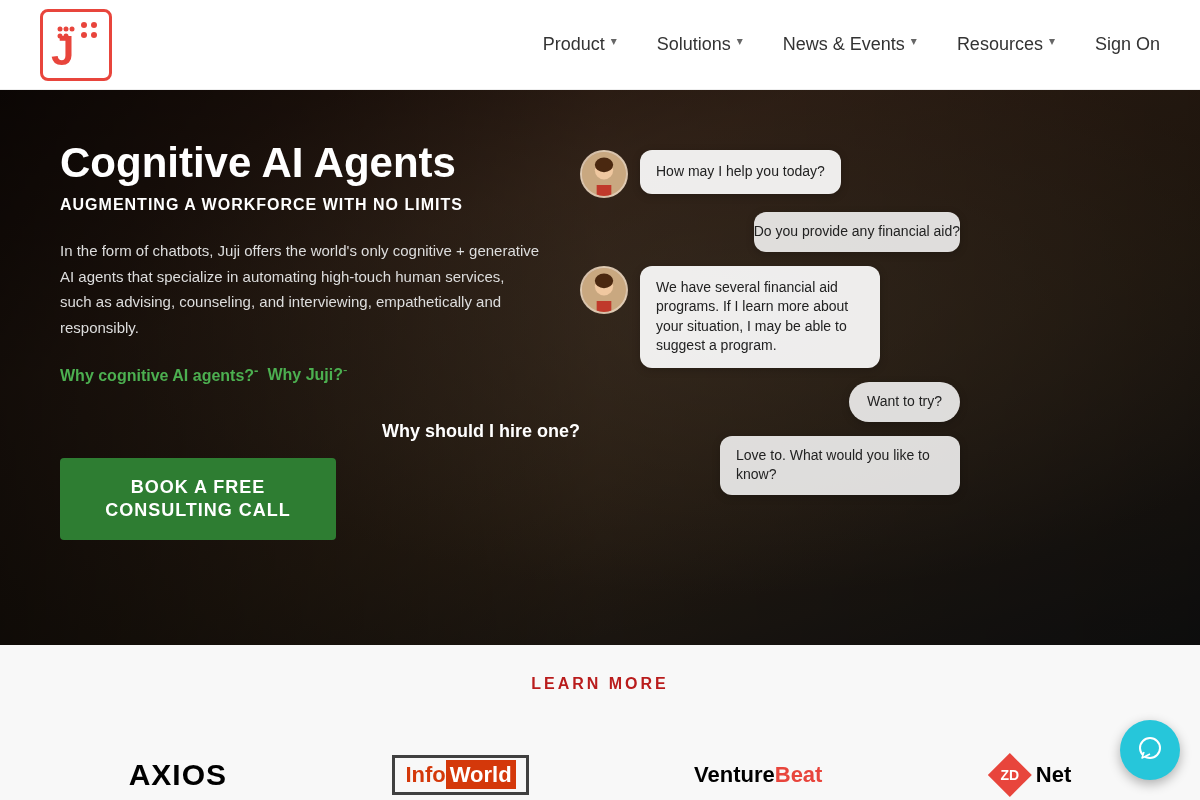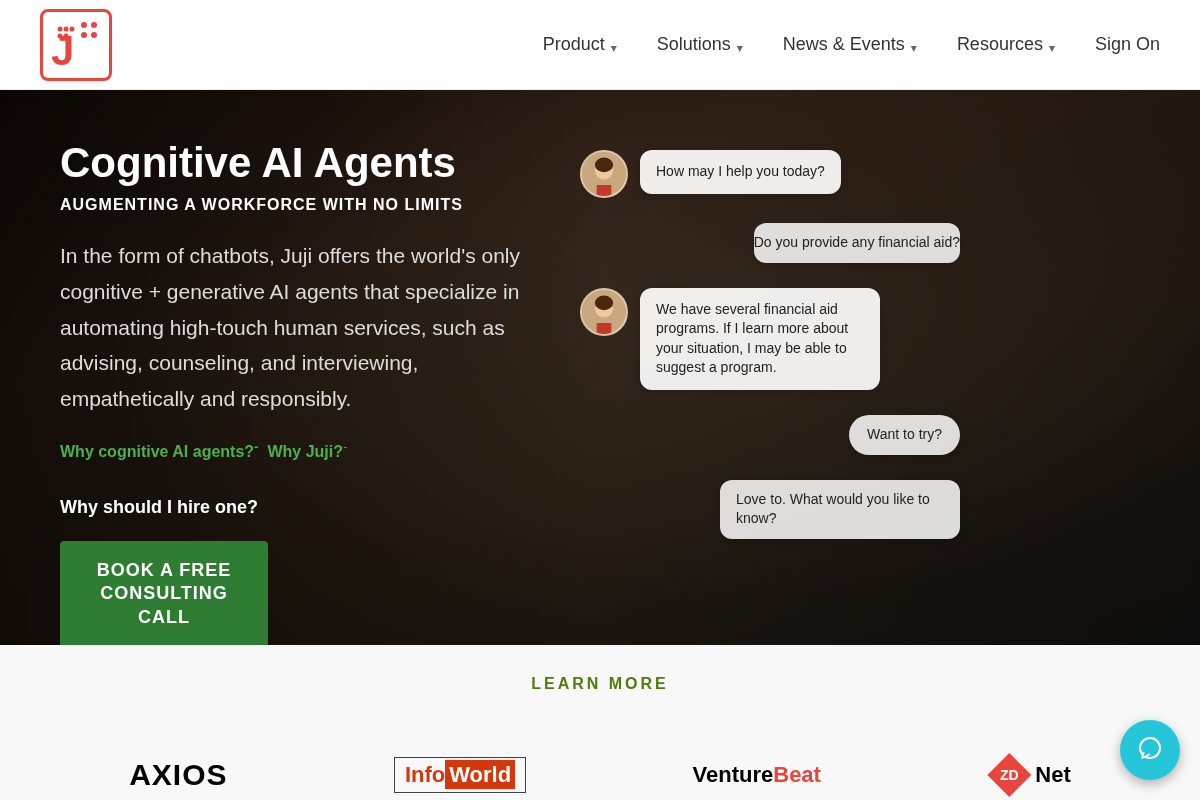--- a/index.html
+++ b/index.html
@@ -13,21 +13,21 @@
     }
     .logo-container { display: flex; align-items: center; }
     .logo-box {
       width: 72px; height: 72px; border: 3px solid #e8453c; border-radius: 8px;
       display: flex; align-items: center; justify-content: center;
       position: relative; overflow: hidden;
     }
 
     .nav-links { display: flex; align-items: center; gap: 40px; }
     .nav-item {
-      font-size: 18px; color: #333; cursor: pointer; display: flex; align-items: flex-end; gap: 6px;
+      font-size: 18px; color: #333; cursor: pointer; display: flex; align-items: flex-start; gap: 6px;
       font-weight: 400; text-decoration: none;
     }
     .nav-arrow { font-size: 12px; color: #666; }
     .nav-signin { font-size: 18px; color: #333; cursor: pointer; }
 
     
     .hero {
       position: relative; height: 555px; overflow: hidden;
       background: linear-gradient(135deg, #1a1a2e 0%, #2d2d2d 50%, #3a3a3a 100%);
     }
@@ -43,33 +43,33 @@
         radial-gradient(ellipse at 60% 40%, rgba(100,80,60,0.6) 0%, transparent 60%),
         radial-gradient(ellipse at 30% 60%, rgba(80,60,40,0.4) 0%, transparent 50%),
         linear-gradient(160deg, #2c1810 0%, #4a3020 30%, #3a2a1a 60%, #1a1a1a 100%);
     }
     .hero-content { position: relative; z-index: 2; display: flex; align-items: flex-start; padding: 50px 60px 40px; height: 100%; }
     .hero-left { flex: 1; max-width: 520px; }
     .hero-right { flex: 0 0 380px; padding-top: 10px; }
 
     .hero-title { font-size: 42px; font-weight: 800; color: #fff; line-height: 1.1; margin-bottom: 10px; }
     .hero-subtitle { font-size: 16px; font-weight: 700; color: #fff; letter-spacing: 1px; margin-bottom: 24px; text-transform: uppercase; }
-    .hero-desc { font-size: 21px; color: #ddd; line-height: 1.7; margin-bottom: 22px; max-width: 480px; }
+    .hero-desc { font-size: 15px; color: #ddd; line-height: 1.7; margin-bottom: 22px; max-width: 480px; }
     .hero-links { margin-bottom: 36px; margin-top: 12px; }
     .hero-links a { color: #4caf50; font-size: 16px; font-weight: 600; text-decoration: none; cursor: pointer; }
-    .hero-hire { font-size: 18px; font-weight: 700; color: #fff; margin-bottom: 23px; }
+    .hero-hire { font-size: 18px; font-weight: 700; color: #fff; margin-bottom: 16px; text-align: right; }
     .book-btn {
       background: #2e7d32; color: #fff; border: none; padding: 18px 36px;
       font-size: 18px; font-weight: 700; cursor: pointer; letter-spacing: 1px;
       line-height: 1.3; text-transform: uppercase; border-radius: 4px;
-      width: 208px; display: block; text-align: center;
-    }
-
-    
-    .chat-container { display: flex; flex-direction: column; gap: 25px; }
+      width: 276px; display: block; text-align: center;
+    }
+
+    
+    .chat-container { display: flex; flex-direction: column; gap: 14px; }
     .chat-row { display: flex; align-items: flex-start; gap: 12px; }
     .chat-row.right { justify-content: flex-end; }
     .avatar {
       width: 48px; height: 48px; border-radius: 50%;
       background: linear-gradient(135deg, #c0a080 0%, #d4b896 100%);
       flex-shrink: 0; display: flex; align-items: center; justify-content: center;
       overflow: hidden; border: 2px solid rgba(255,255,255,0.3);
     }
     .bubble {
       background: rgba(255,255,255,0.92); border-radius: 12px;
@@ -86,21 +86,21 @@
       margin-left: auto;
     }
     .bubble.love-bubble {
       background: rgba(255,255,255,0.85); border-radius: 12px;
       padding: 10px 16px; font-size: 14px; color: #222;
       margin-left: auto;
     }
 
     
     .learn-more-section { background: #f8f8f8; padding: 30px 0 20px; text-align: center; }
-    .learn-more-text { font-size: 16px; letter-spacing: 3px; color: #4d7c0f; font-weight: 600; margin-bottom: 30px; }
+    .learn-more-text { font-size: 16px; letter-spacing: 3px; color: #b91c1c; font-weight: 600; margin-bottom: 30px; }
 
     
     .logos-section { background: #f8f8f8; padding: 10px 0 30px; }
     .logos-row { display: flex; align-items: center; justify-content: space-around; padding: 0 46px; }
     .logo-brand { display: flex; align-items: center; font-size: 26px; font-weight: 700; color: #222; cursor: pointer; }
     .axios-logo { font-size: 30px; font-weight: 900; color: #000; letter-spacing: 1px; }
     .nyt-logo { font-family: 'Times New Roman', serif; font-size: 22px; font-weight: 400; color: #000; }
     .venturebeat-logo { font-size: 22px; font-weight: 700; color: #000; }
     .venturebeat-logo span { color: #e8453c; }
     .zdnet-logo-wrap { display: flex; align-items: center; gap: 4px; }
@@ -220,21 +220,21 @@
 
 <section class="learn-more-section">
   <p class="learn-more-text">LEARN MORE</p>
 </section>
 
 <section class="logos-section">
   <div class="logos-row">
     <div class="logo-brand axios-logo">AXIOS</div>
 
     <div class="logo-brand">
-      <span style="color:#000;font-size:22px;font-weight:900;border:1px solid #404040;padding:4px 10px;">
+      <span style="color:#000;font-size:22px;font-weight:900;border:3px solid #404040;padding:4px 10px;">
         <span style="color:#d4380a;">Info</span><span style="color:#fff;background:#d4380a;padding:2px 4px;">World</span>
       </span>
     </div>
 
 
     <div class="logo-brand venturebeat-logo">
       Venture<span>Beat</span>
     </div>
 
     <div class="zdnet-logo-wrap">

